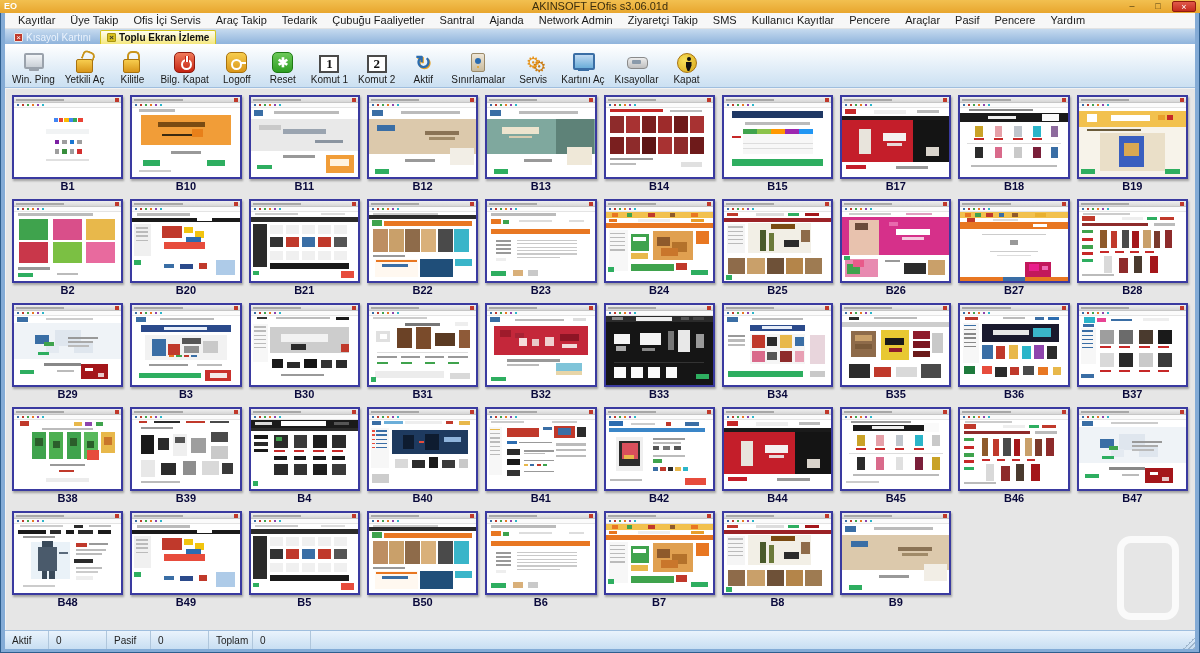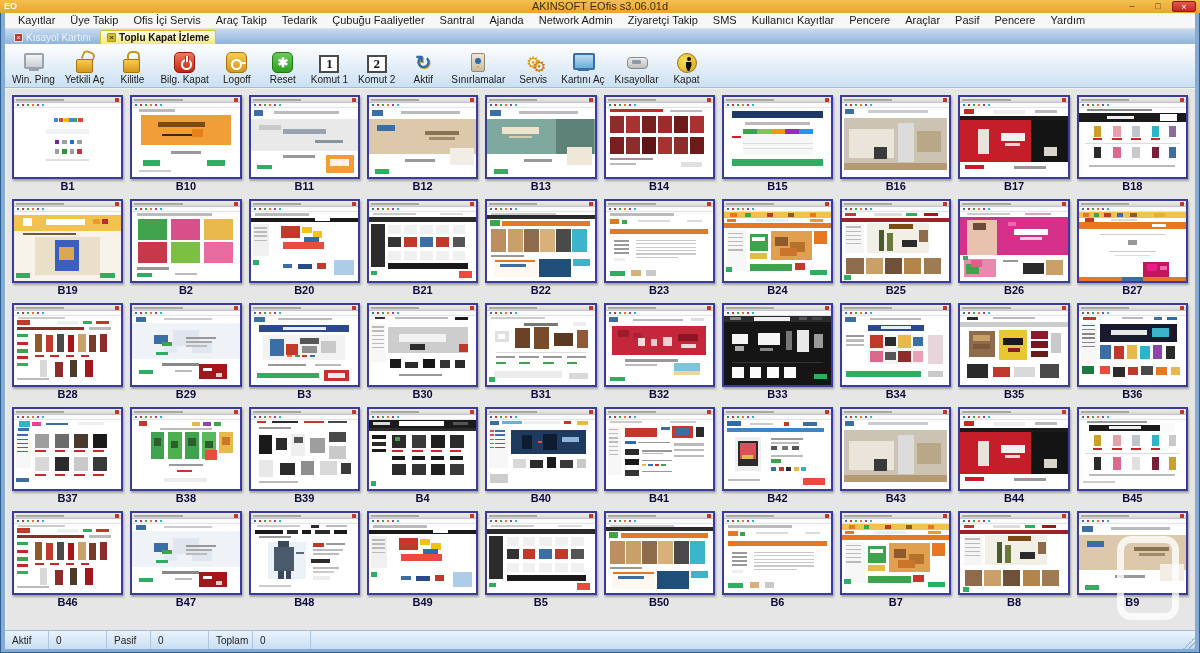--- a/index.html
+++ b/index.html
@@ -111,21 +111,21 @@
         <span class="menu-item">Pencere</span>
         <span class="menu-item">Yardım</span>
       </div>
     <div class="tabstrip">
         <span class="tab inactive">
           <span class="tab-x">×</span>
           <span>Kısayol Kartını</span>
         </span>
         <span class="tab active">
           <span class="tab-x">×</span>
-          <span>Toplu Kapat İzleme</span>
+          <span>Toplu Ekran İzleme</span>
         </span>
       </div>
     <div class="toolbar">
         <div class="tbtn">
           <div class="ticon computer-icon"></div>
           <div class="tlabel">Win. Ping</div>
         </div>
         <div class="tbtn">
           <div class="ticon lock-open-icon"></div>
           <div class="tlabel">Yetkili Aç</div>
@@ -390,47 +390,20 @@
                 <div class="blk" style="left: 18%; top: 38%; width: 65%; height: 28%; background: rgb(247, 247, 247);"></div>
                 <div class="blk" style="left: 18%; top: 50%; width: 65%; height: 1%; background: rgb(221, 221, 221);"></div>
                 <div class="blk" style="left: 18%; top: 58%; width: 65%; height: 1%; background: rgb(221, 221, 221);"></div>
                 <div class="blk" style="left: 8%; top: 40%; width: 8%; height: 4%; background: rgb(198, 40, 40);"></div>
                 <div class="blk" style="left: 8%; top: 74%; width: 84%; height: 10%; background: rgb(46, 174, 96);"></div>
               </div>
             </div>
             <div class="cell-label">B15</div>
           </div>
           <div class="cell">
-            <div class="thumb" title="B16">
-              <div class="t-chrome">
-                <span class="cbar"></span>
-                <span class="cx"></span>
-              </div>
-              <div class="t-nav">
-                <i style="background: rgb(58, 110, 165);"></i>
-                <i style="background: rgb(192, 57, 43);"></i>
-                <i style="background: rgb(63, 163, 77);"></i>
-                <i style="background: rgb(232, 119, 34);"></i>
-                <i style="background: rgb(142, 68, 173);"></i>
-                <i style="background: rgb(43, 181, 201);"></i>
-              </div>
-              <div class="t-site" style="background: rgb(255, 255, 255);">
-                <div class="blk" style="left: 3%; top: 2%; width: 8%; height: 7%; background: rgb(58, 110, 165);"></div>
-                <div class="blk" style="left: 24%; top: 3%; width: 56%; height: 4%; background: rgb(204, 204, 204);"></div>
-                <div class="blk" style="left: 2%; top: 14%; width: 96%; height: 76%; background: rgb(205, 195, 178);"></div>
-                <div class="blk" style="left: 6%; top: 30%; width: 42%; height: 42%; background: rgb(233, 229, 219);"></div>
-                <div class="blk" style="left: 30%; top: 56%; width: 12%; height: 18%; background: rgb(58, 58, 58);"></div>
-                <div class="blk" style="left: 52%; top: 22%; width: 15%; height: 56%; background: rgb(220, 220, 220);"></div>
-                <div class="blk" style="left: 70%; top: 34%; width: 22%; height: 30%; background: rgb(184, 168, 136);"></div>
-                <div class="blk" style="left: 2%; top: 80%; width: 96%; height: 10%; background: rgb(180, 154, 114);"></div>
-              </div>
-            </div>
-            <div class="cell-label">B16</div>
-          </div>
-          <div class="cell">
             <div class="thumb" title="B17">
               <div class="t-chrome">
                 <span class="cbar"></span>
                 <span class="cx"></span>
               </div>
               <div class="t-nav">
                 <i style="background: rgb(58, 110, 165);"></i>
                 <i style="background: rgb(192, 57, 43);"></i>
                 <i style="background: rgb(63, 163, 77);"></i>
                 <i style="background: rgb(232, 119, 34);"></i>
@@ -1563,47 +1536,20 @@
                 <div class="blk" style="left: 58%; top: 68%; width: 5%; height: 6%; background: rgb(43, 43, 43);"></div>
                 <div class="blk" style="left: 65%; top: 68%; width: 5%; height: 6%; background: rgb(232, 184, 75);"></div>
                 <div class="blk" style="left: 72%; top: 68%; width: 5%; height: 6%; background: rgb(43, 181, 201);"></div>
                 <div class="blk" style="left: 74%; top: 84%; width: 20%; height: 10%; background: rgb(231, 76, 60);"></div>
                 <div class="blk" style="left: 4%; top: 86%; width: 30%; height: 3%; background: rgb(187, 187, 187);"></div>
               </div>
             </div>
             <div class="cell-label">B42</div>
           </div>
           <div class="cell">
-            <div class="thumb" title="B43">
-              <div class="t-chrome">
-                <span class="cbar"></span>
-                <span class="cx"></span>
-              </div>
-              <div class="t-nav">
-                <i style="background: rgb(58, 110, 165);"></i>
-                <i style="background: rgb(192, 57, 43);"></i>
-                <i style="background: rgb(63, 163, 77);"></i>
-                <i style="background: rgb(232, 119, 34);"></i>
-                <i style="background: rgb(142, 68, 173);"></i>
-                <i style="background: rgb(43, 181, 201);"></i>
-              </div>
-              <div class="t-site" style="background: rgb(255, 255, 255);">
-                <div class="blk" style="left: 3%; top: 2%; width: 8%; height: 7%; background: rgb(58, 110, 165);"></div>
-                <div class="blk" style="left: 24%; top: 3%; width: 56%; height: 4%; background: rgb(204, 204, 204);"></div>
-                <div class="blk" style="left: 2%; top: 14%; width: 96%; height: 76%; background: rgb(205, 195, 178);"></div>
-                <div class="blk" style="left: 6%; top: 30%; width: 42%; height: 42%; background: rgb(233, 229, 219);"></div>
-                <div class="blk" style="left: 30%; top: 56%; width: 12%; height: 18%; background: rgb(58, 58, 58);"></div>
-                <div class="blk" style="left: 52%; top: 22%; width: 15%; height: 56%; background: rgb(220, 220, 220);"></div>
-                <div class="blk" style="left: 70%; top: 34%; width: 22%; height: 30%; background: rgb(184, 168, 136);"></div>
-                <div class="blk" style="left: 2%; top: 80%; width: 96%; height: 10%; background: rgb(180, 154, 114);"></div>
-              </div>
-            </div>
-            <div class="cell-label">B43</div>
-          </div>
-          <div class="cell">
             <div class="thumb" title="B44">
               <div class="t-chrome">
                 <span class="cbar"></span>
                 <span class="cx"></span>
               </div>
               <div class="t-nav">
                 <i style="background: rgb(58, 110, 165);"></i>
                 <i style="background: rgb(192, 57, 43);"></i>
                 <i style="background: rgb(63, 163, 77);"></i>
                 <i style="background: rgb(232, 119, 34);"></i>

